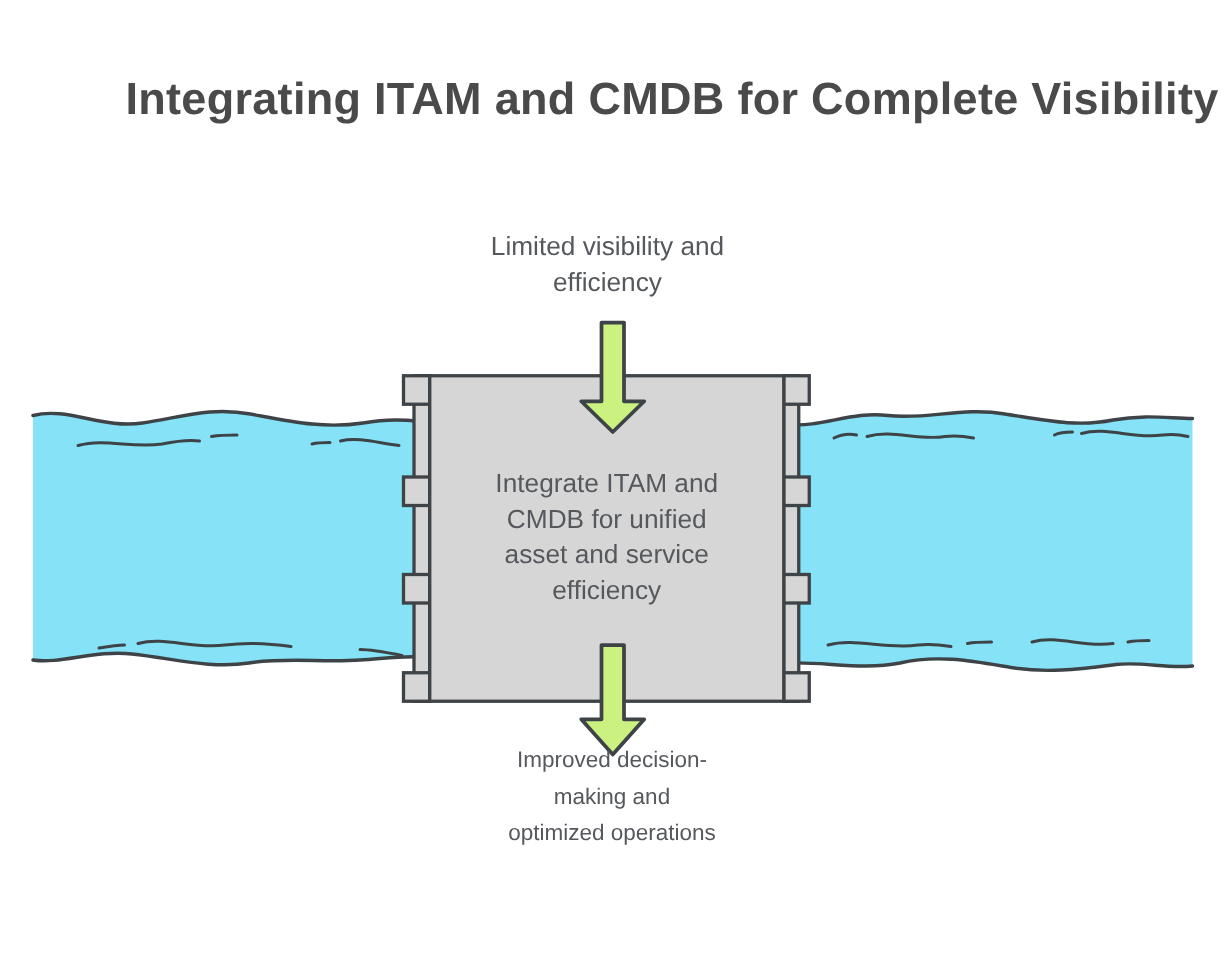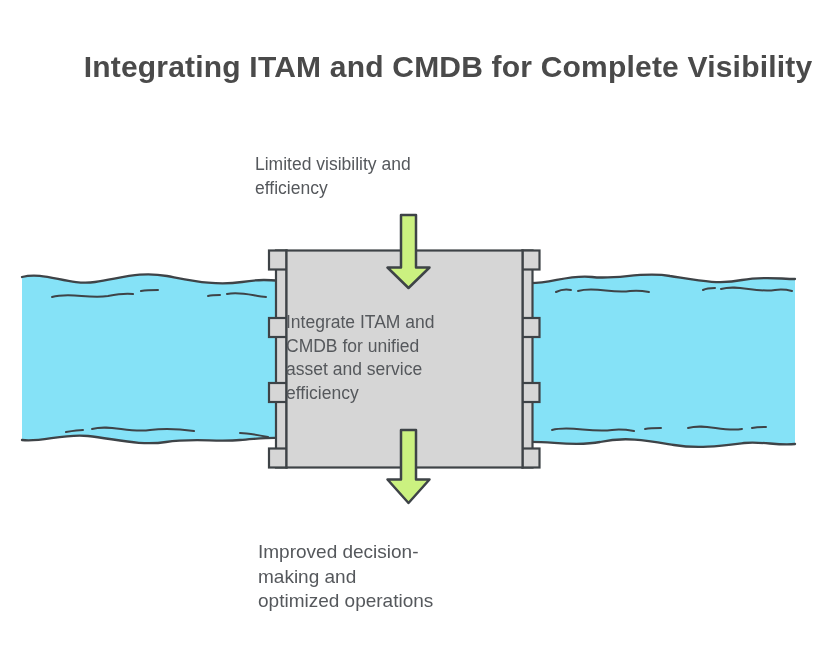--- a/index.html
+++ b/index.html
@@ -11,36 +11,36 @@
     font-family:"Liberation Sans", sans-serif;
   }
   .svg-layer{position:absolute;left:0;top:0;width:816px;height:647px;}
   .band{fill:var(--band_blue);}
   .edge{stroke:var(--outline);stroke-width:2.3;fill:none;stroke-linecap:round;}
   .sketch{stroke:var(--outline);stroke-width:2;fill:none;stroke-linecap:round;}
   .metal{fill:var(--box_gray);stroke:var(--outline);stroke-width:2.2;}
   .arrow{fill:var(--arrow_green);stroke:var(--outline);stroke-width:2.5;stroke-linejoin:round;}
   .label{
     position:absolute;
-    text-align:left;
+    text-align:center;
     white-space:pre-line;
     color:var(--body_text);
   }
   #title{
     position:absolute;
     left:0;top:50px;width:816px;
     text-align:center;
     font-size:30px;font-weight:bold;
     color:var(--title_text);
     letter-spacing:0.2px;
     padding-left:40px;
   }
   #input-label{left:255px;top:152px;width:300px;font-size:17.5px;line-height:24px;}
   #process-label{left:286px;top:311px;width:237px;font-size:17.5px;line-height:23.5px;}
-  #output-label{left:258px;top:540px;width:300px;font-size:19px;line-height:24.5px;}
+  #output-label{left:258px;top:495px;width:300px;font-size:15px;line-height:24.5px;}
 </style>
 </head>
 <body>
 
 <div id="canvas">
 
   <svg class="svg-layer" viewBox="0 0 816 647">
 
     <path class="band" d="M22,277 C45,271 68,286 95,282 C122,278 140,271 167,276 C194,281 216,286 242,282 C260,279 270,280 282,281
          L282,438 C268,437 256,439 240,440 C216,442 192,438 166,442 C140,446 116,439 88,436 C64,433 40,443 22,440 Z"></path>

